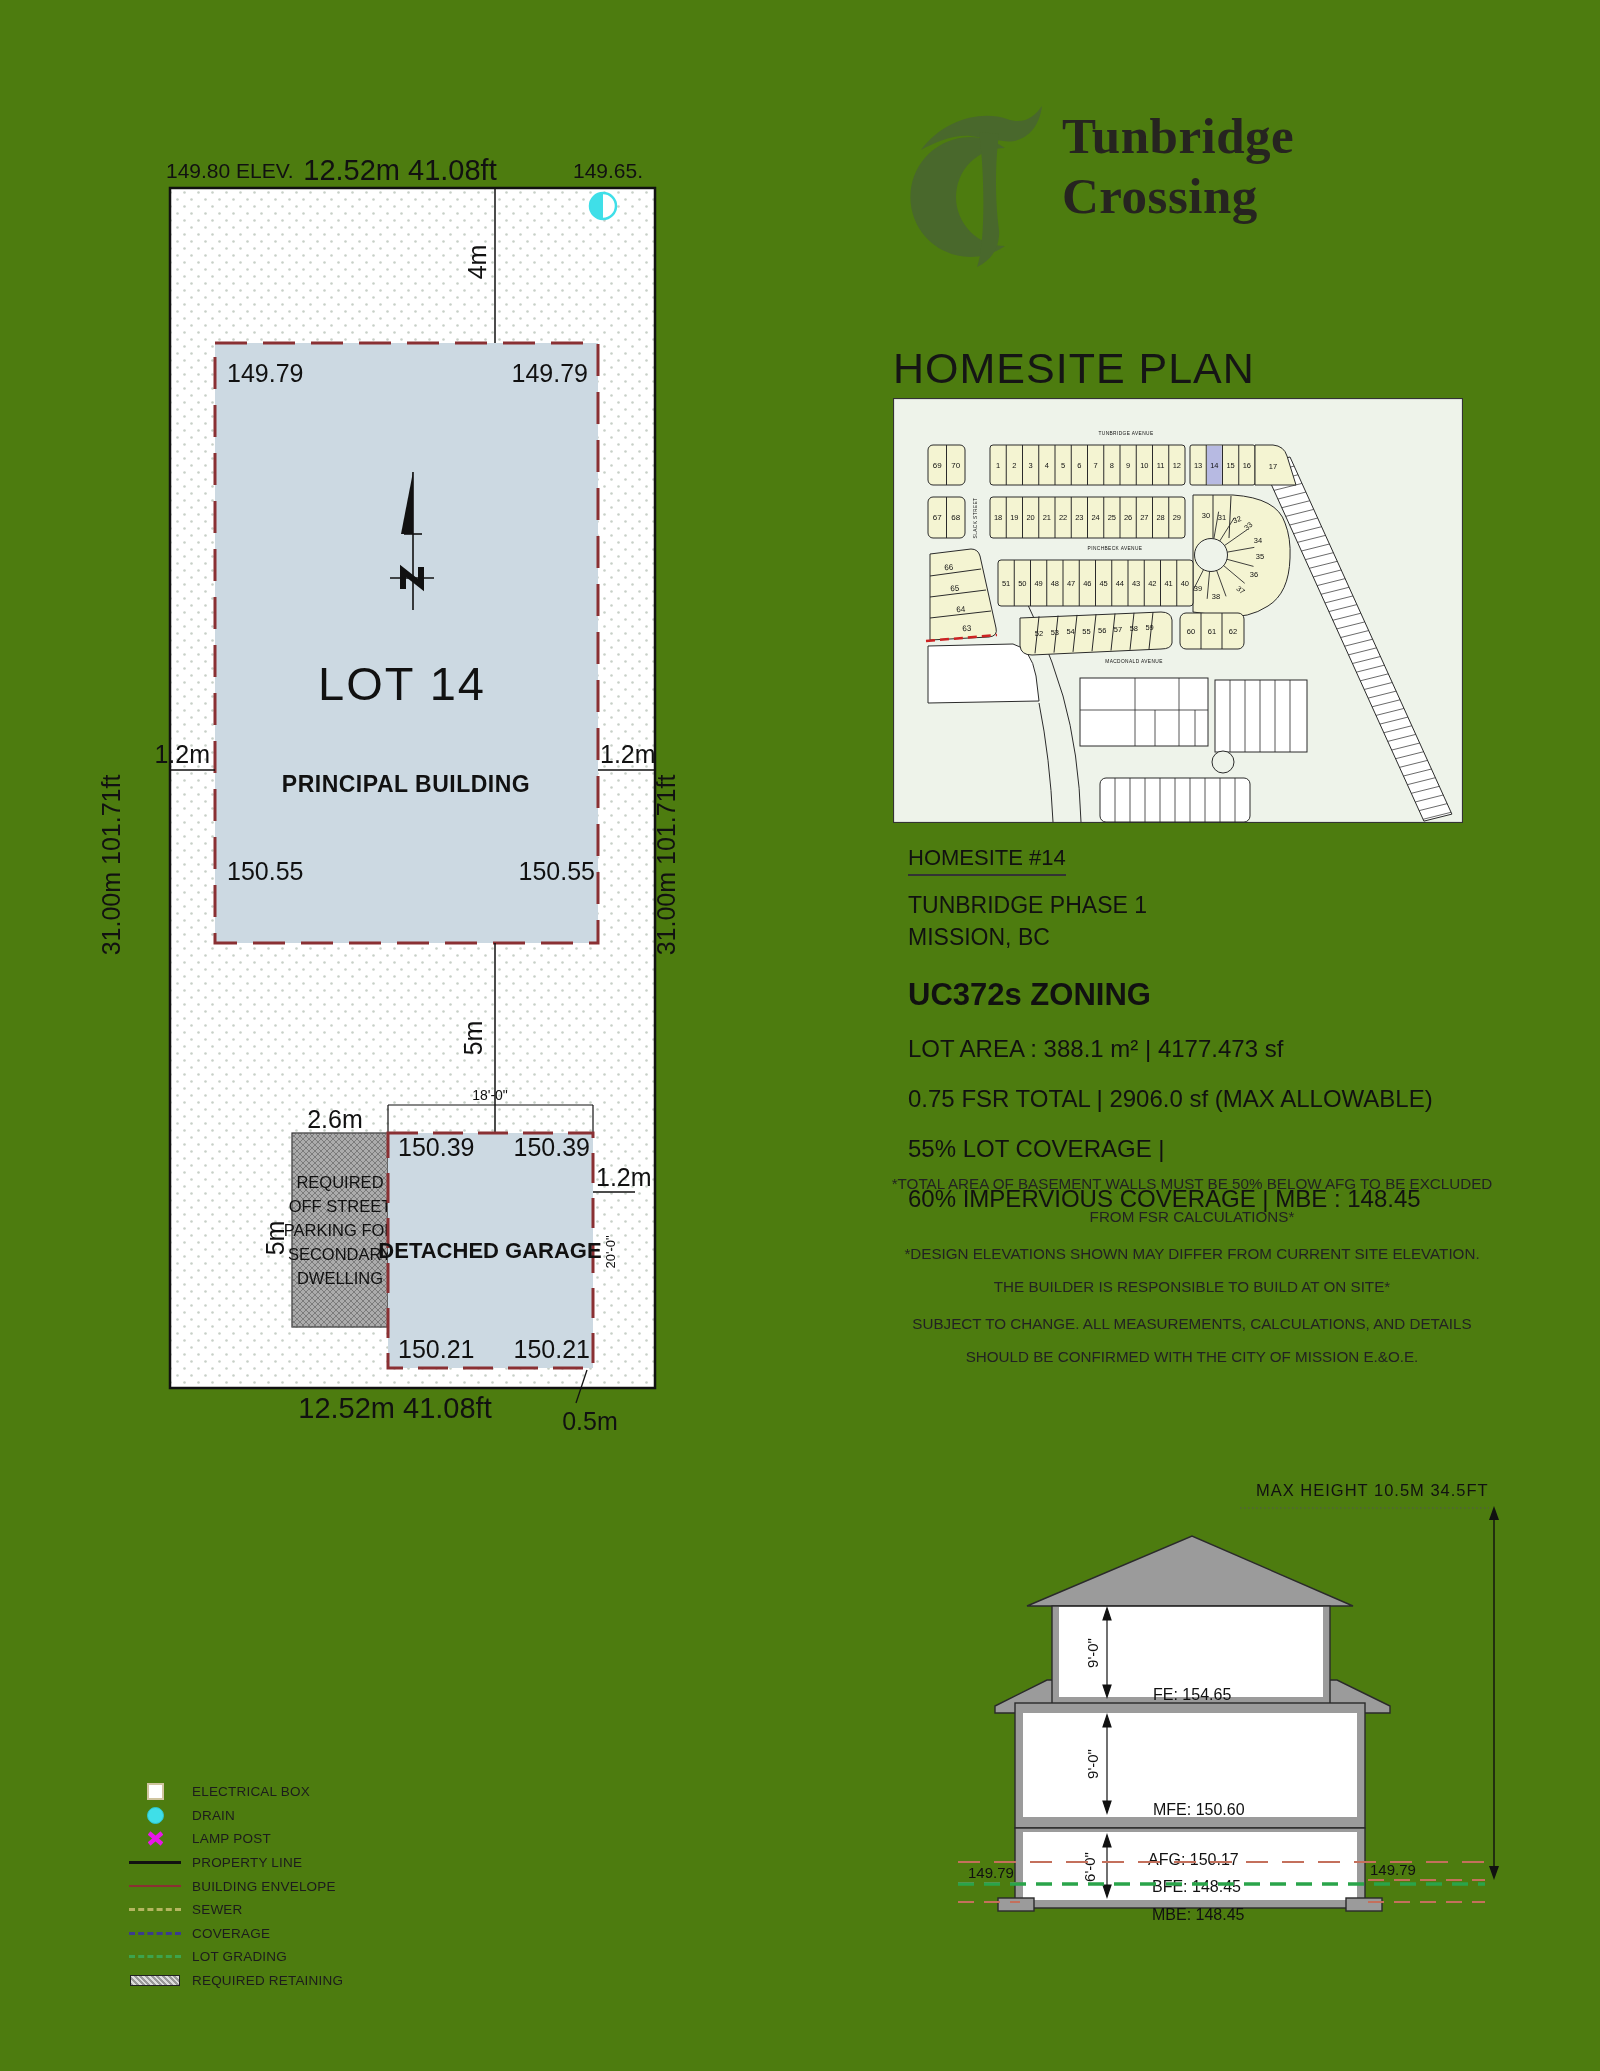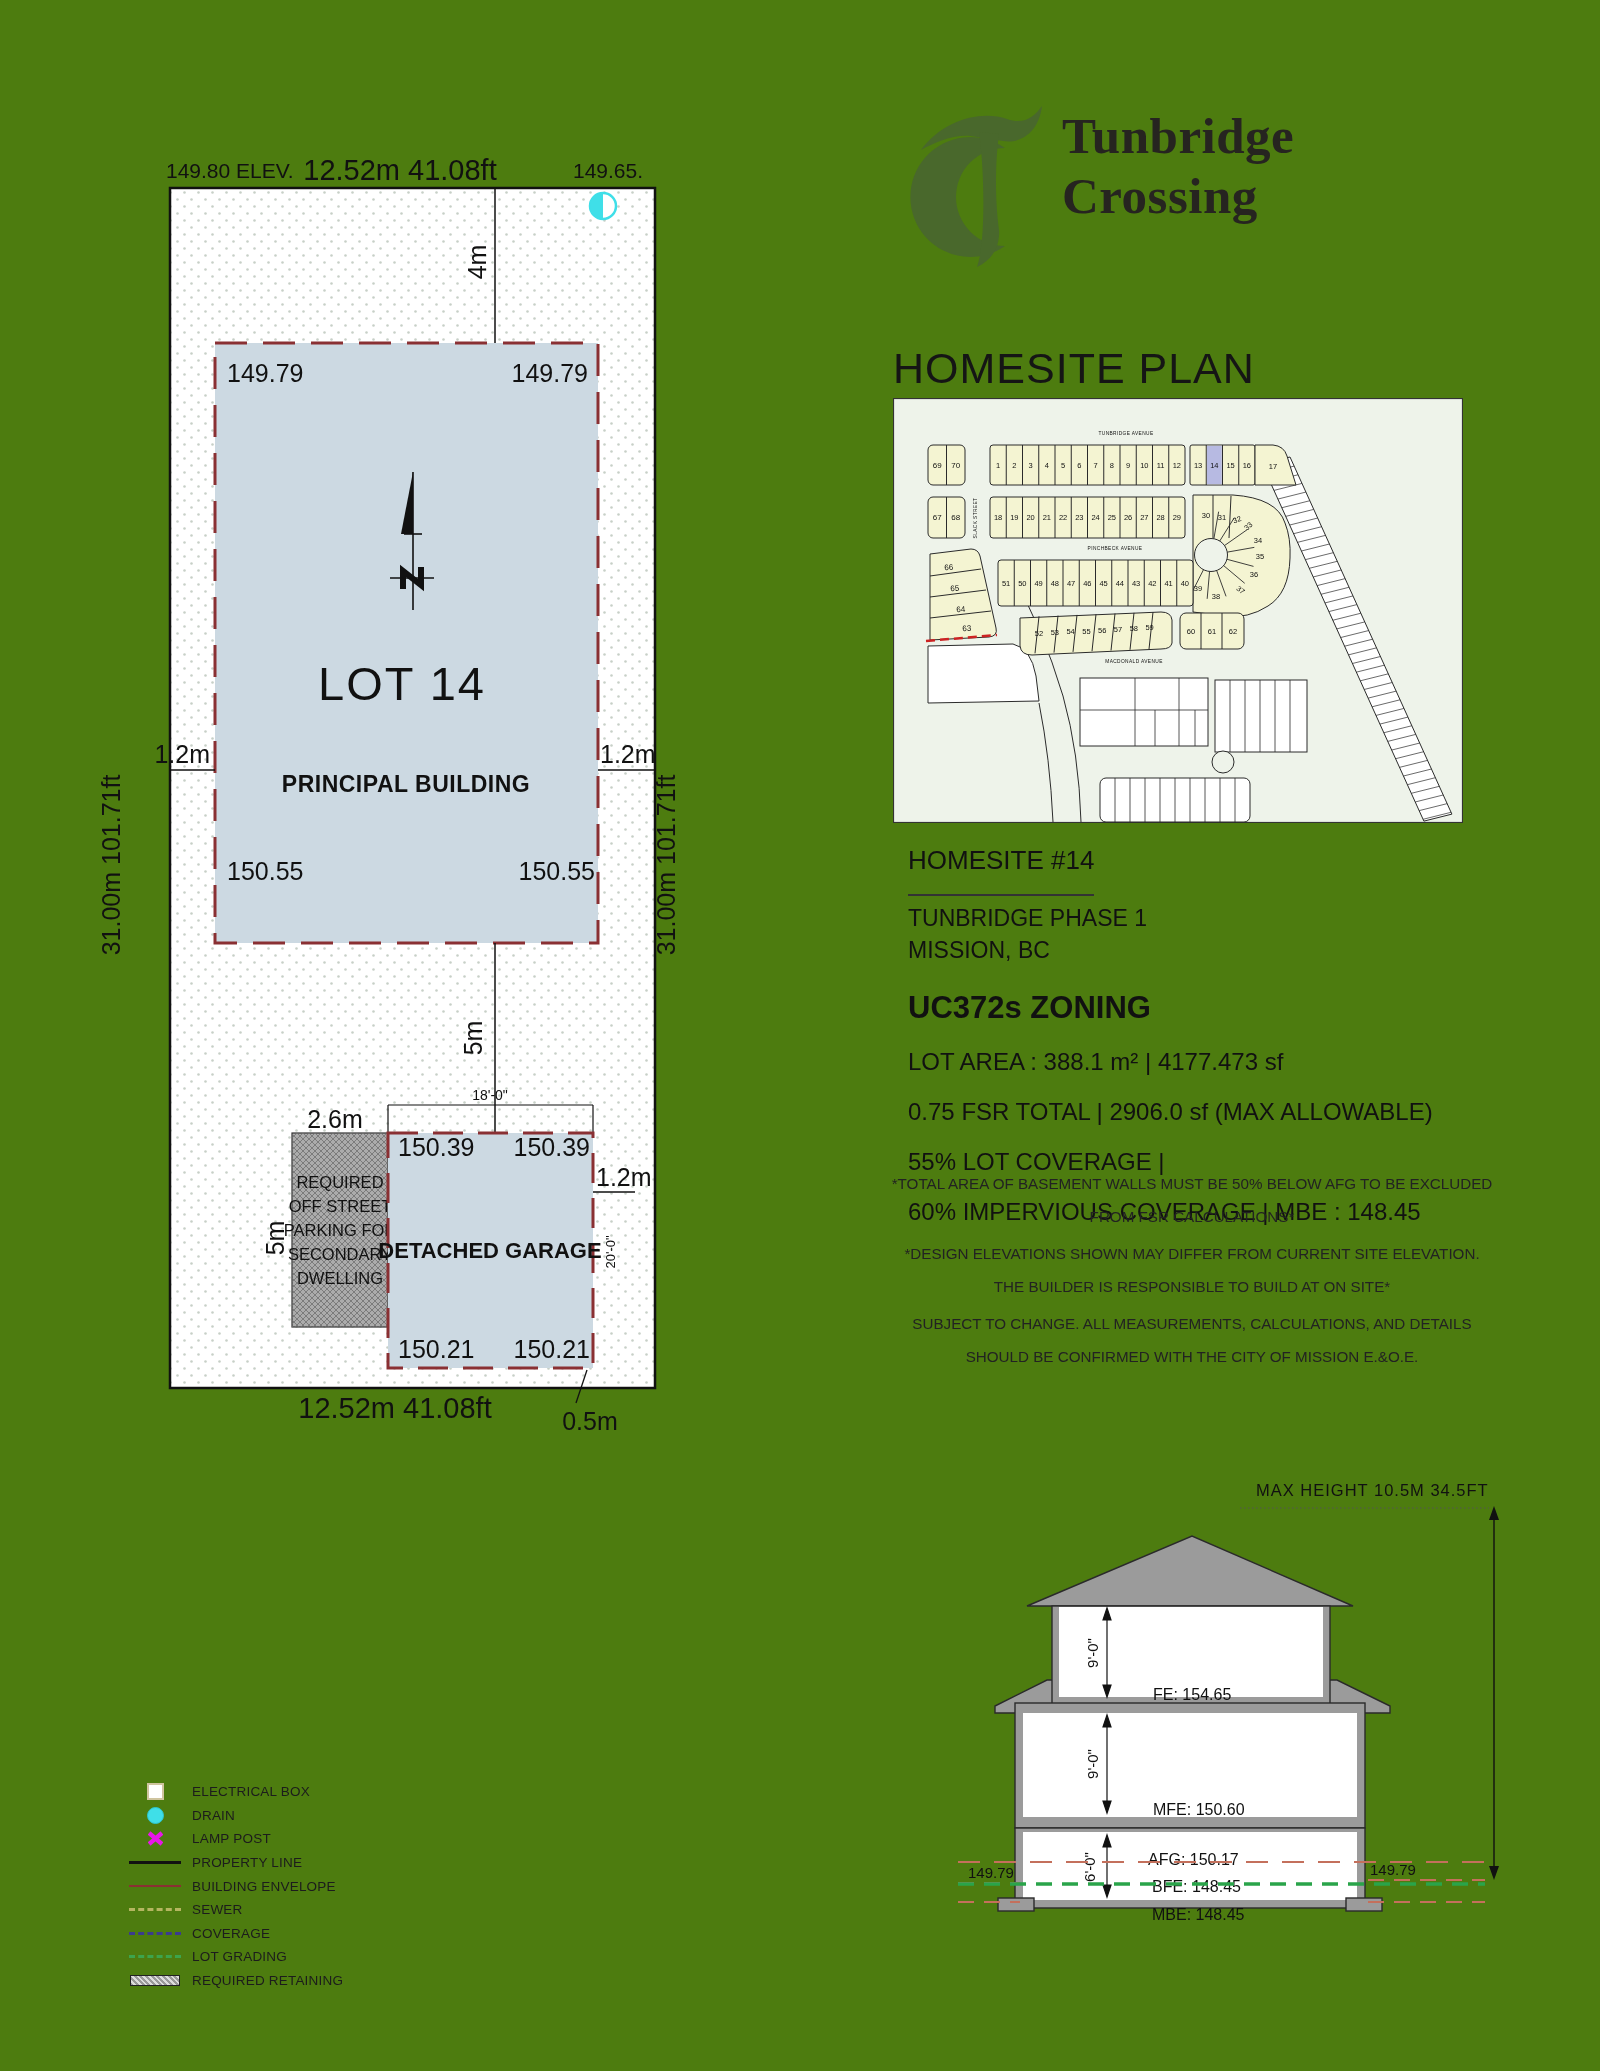--- a/index.html
+++ b/index.html
@@ -6,21 +6,21 @@
   #page{position:relative;width:1600px;height:2071px;background:#4d7c0f;overflow:hidden;
         font-family:"Liberation Sans",sans-serif;color:#111;}
   .abs{position:absolute;}
   svg text{font-family:"Liberation Sans",sans-serif;fill:#111;}
   
   #logo-text{line-height:60px;font-family:"Liberation Serif",serif;font-weight:600;color:#262420;font-size:51px;letter-spacing:0.5px;}
   
   #page-title{font-size:43px;letter-spacing:1px;color:#151515;}
   
   #details{width:600px;}
-  #details .hs{font-size:26px;display:inline-block;border-bottom:2.5px solid #333;padding-bottom:18px;margin-bottom:9px;}
+  #details .hs{font-size:22px;display:inline-block;border-bottom:2.5px solid #333;padding-bottom:3px;margin-bottom:16px;}
   #details .ph{font-size:23px;margin-bottom:5px;}
   #details .ci{font-size:23px;margin-bottom:26px;}
   #details .zo{font-size:31px;font-weight:bold;margin-bottom:21px;}
   #details .ln{font-size:24px;margin-bottom:19px;margin-top:22px;}
   
   #notes{width:604px;text-align:center;}
   #notes .note{font-size:15.2px;line-height:32.5px;margin-bottom:5px;color:#222;}
   
   #legend{width:330px;}
   .lg-row{display:flex;align-items:center;height:23.6px;}

